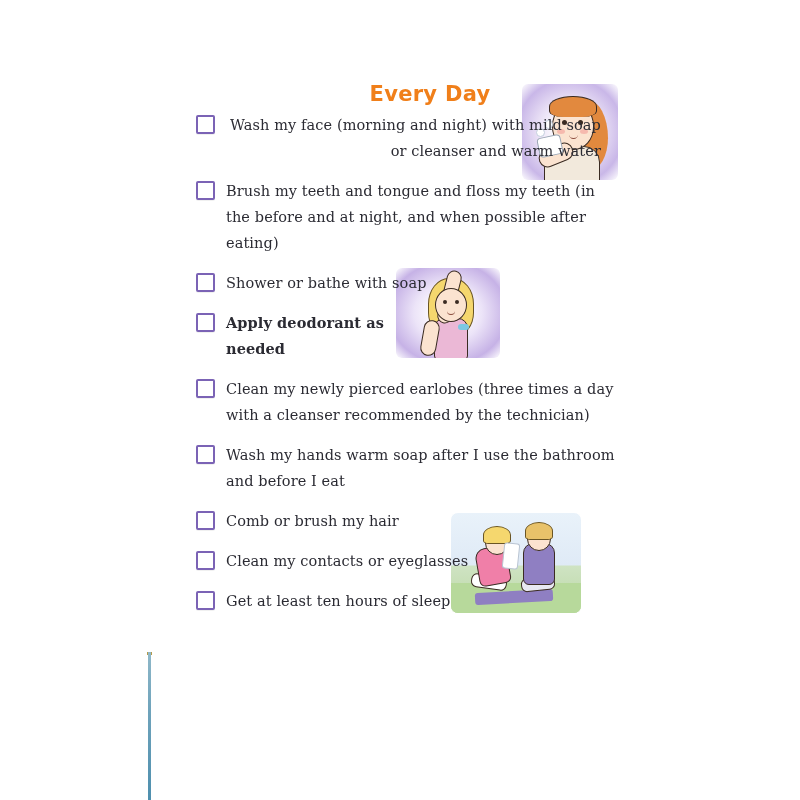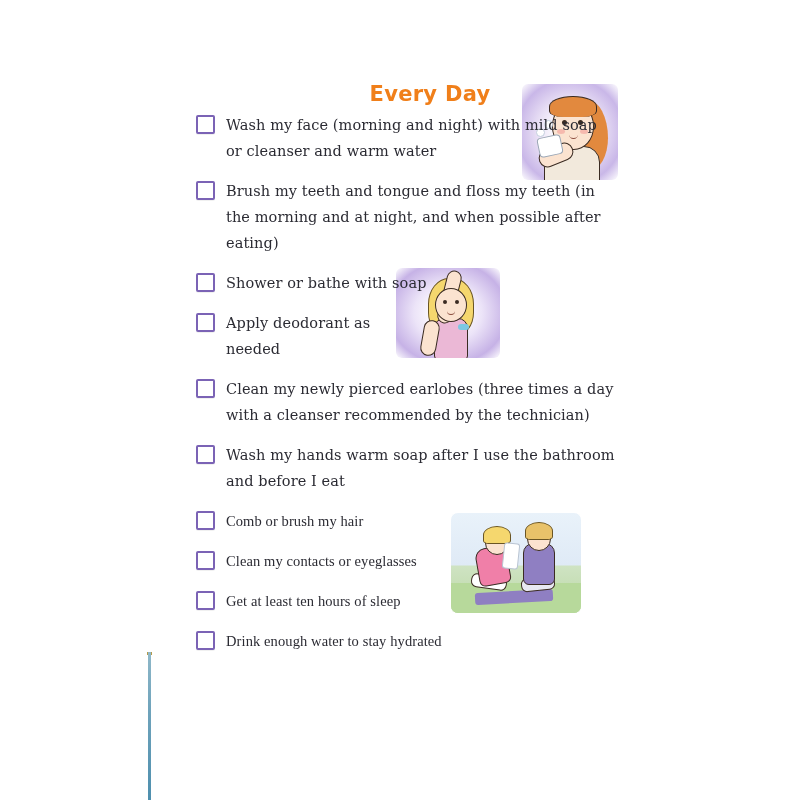--- a/index.html
+++ b/index.html
@@ -83,24 +83,24 @@
   .item-text {
     font-family: "DejaVu Serif", serif;
     font-size: 14.5px;
     line-height: 26px;
     color: #2b2b33;
     max-width: 390px;
     letter-spacing: 0.1px;
   }
 
   
-  .w-narrow { max-width: 305px; font-family: Liberation Serif, serif; }
-  .w-mid    { max-width: 375px; }
+  .w-narrow { max-width: 305px; }
+  .w-mid    { max-width: 375px; text-align: right; }
   .w-wide   { max-width: 392px; }
-  .w-short  { max-width: 160px; }
+  .w-short  { max-width: 160px; font-weight: bold; }
 
   
   .illus { position: absolute; }
 
   
   .illus-face {
     left: 522px; top: 84px; width: 96px; height: 96px;
     border-radius: 6px;
     background: radial-gradient(ellipse at 50% 50%, #ffffff 18%, #e9e0f5 48%, #c9b7e8 78%, #ffffff 100%);
     overflow: hidden;
@@ -304,21 +304,21 @@
     <div class="girl-b-hair"></div>
   </div>
 
   <div class="list" id="checklist">
       <div class="item">
         <div class="checkbox"></div>
         <div class="item-text w-mid">Wash my face (morning and night) with mild soap or cleanser and warm water</div>
       </div>
       <div class="item">
         <div class="checkbox"></div>
-        <div class="item-text w-wide">Brush my teeth and tongue and floss my teeth (in the morning and at night, and when possible after eating)</div>
+        <div class="item-text w-wide">Brush my teeth and tongue and floss my teeth (in the before and at night, and when possible after eating)</div>
       </div>
       <div class="item">
         <div class="checkbox"></div>
         <div class="item-text w-wide">Shower or bathe with soap</div>
       </div>
       <div class="item">
         <div class="checkbox"></div>
         <div class="item-text w-short">Apply deodorant as needed</div>
       </div>
       <div class="item">
@@ -333,19 +333,15 @@
         <div class="checkbox"></div>
         <div class="item-text w-narrow">Comb or brush my hair</div>
       </div>
       <div class="item">
         <div class="checkbox"></div>
         <div class="item-text w-narrow">Clean my contacts or eyeglasses</div>
       </div>
       <div class="item">
         <div class="checkbox"></div>
         <div class="item-text w-narrow">Get at least ten hours of sleep</div>
-      </div>
-      <div class="item">
-        <div class="checkbox"></div>
-        <div class="item-text w-narrow">Drink enough water to stay hydrated</div>
       </div>
     </div>
 </div>
 
 </body></html>

